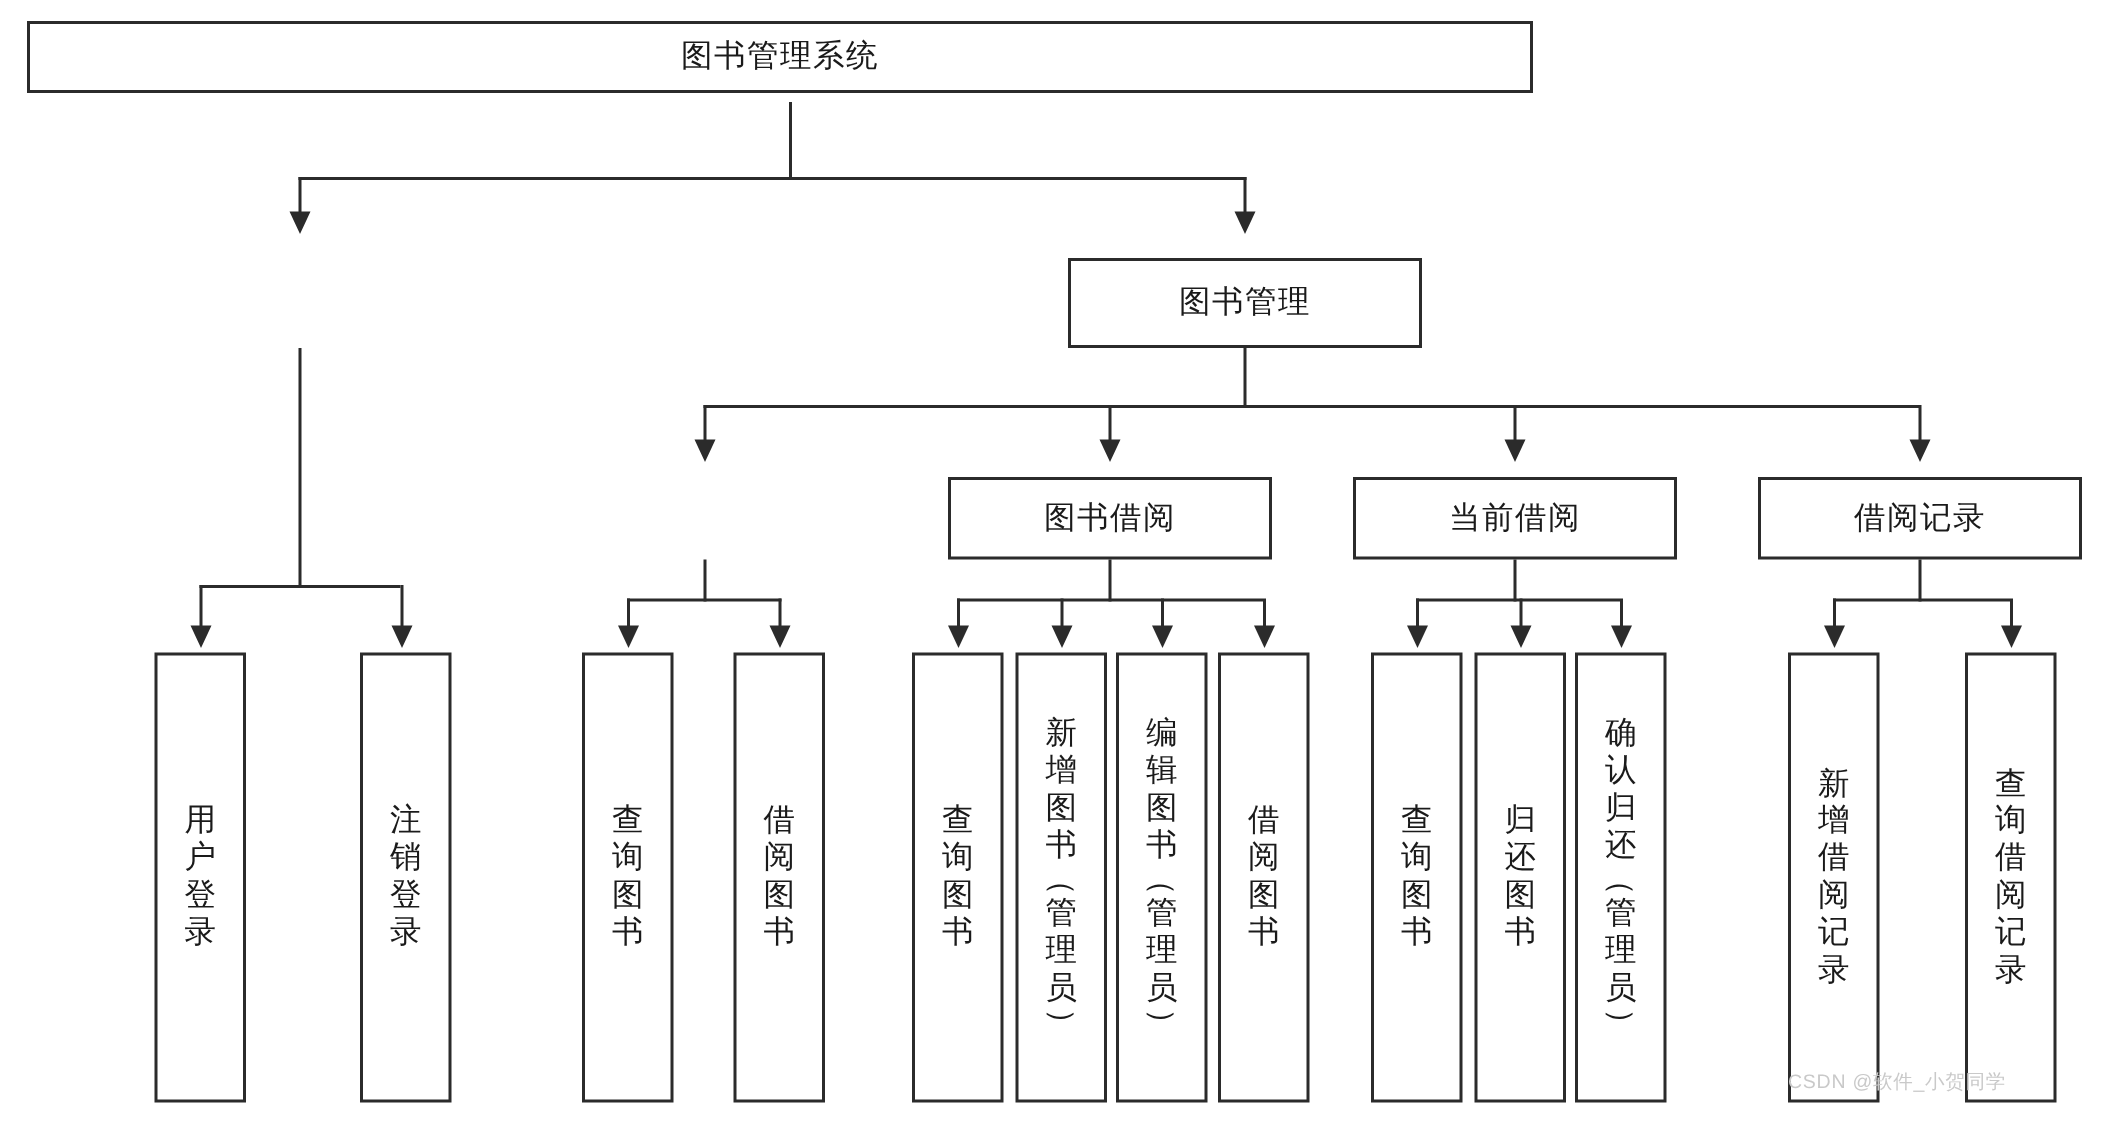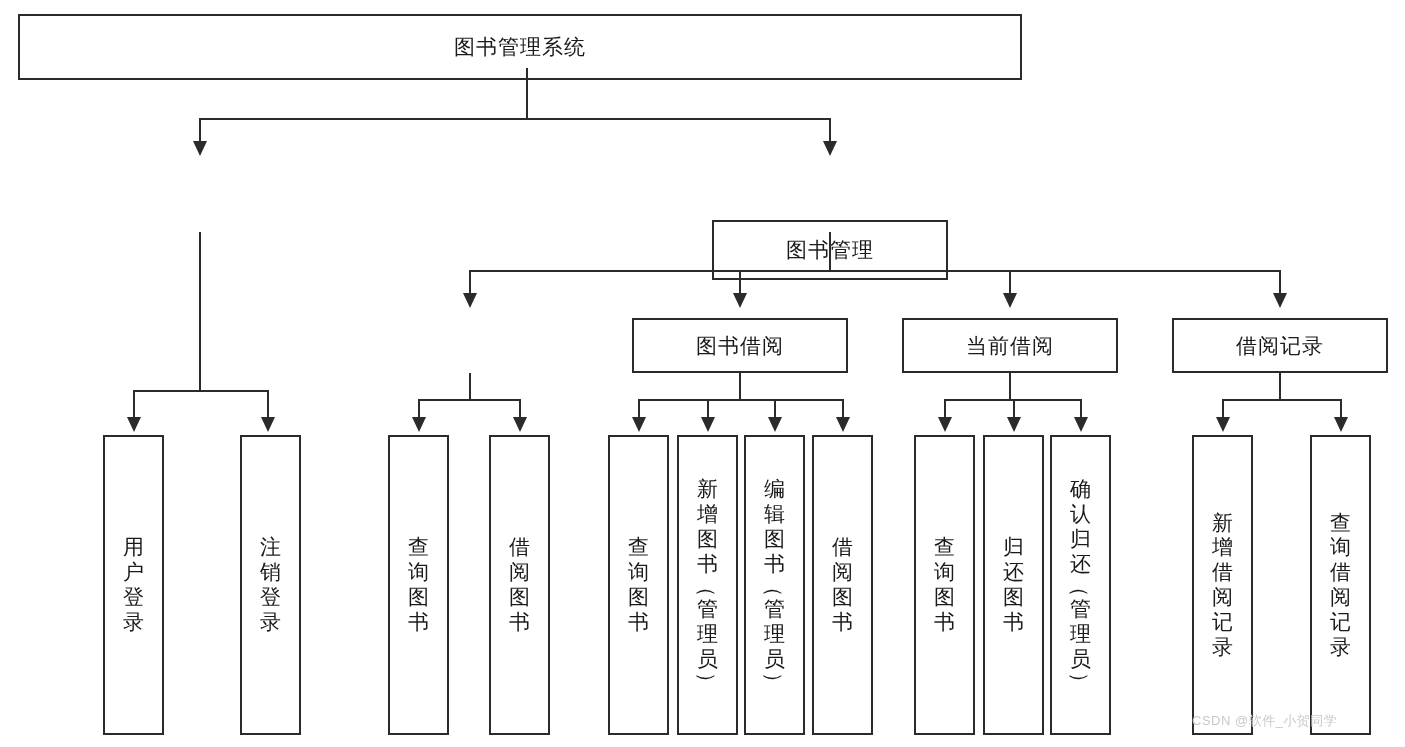--- a/index.html
+++ b/index.html
@@ -68,33 +68,33 @@
     color:#c9c9c9;
     white-space:nowrap;
     letter-spacing:0.5px;
   }
 </style>
 </head>
 <body>
 
 <div id="canvas">
 
-  <div class="box root" style="left:18px;top:14px;width:1004px;height:66px;">
+  <div class="box root" style="left:18px;top:14px;width:1004px;height:48px;">
     <span class="hbox-label">图书管理系统</span>
   </div>
 
   <div class="ln vline" style="left:526px;top:68px;height:51px;"></div>
   <div class="ln hline" style="left:199px;top:118px;width:632px;"></div>
   <div class="ln vline" style="left:199px;top:118px;height:24px;"></div>
   <div class="arrow" style="left:193px;top:141px;"></div>
   <div class="ln vline" style="left:829px;top:118px;height:24px;"></div>
   <div class="arrow" style="left:823px;top:141px;"></div>
 
 
-  <div class="box" style="left:712px;top:172px;width:236px;height:60px;margin-top:48px;">
+  <div class="box" style="left:712px;top:172px;width:236px;height:60px;">
     <span class="hbox-label">图书管理</span>
   </div>
 
   <div class="ln vline" style="left:199px;top:232px;height:160px;"></div>
   <div class="ln hline" style="left:133px;top:390px;width:134px;"></div>
   <div class="ln vline" style="left:133px;top:390px;height:28px;"></div>
   <div class="arrow" style="left:127px;top:417px;"></div>
   <div class="ln vline" style="left:267px;top:390px;height:28px;"></div>
   <div class="arrow" style="left:261px;top:417px;"></div>
 

